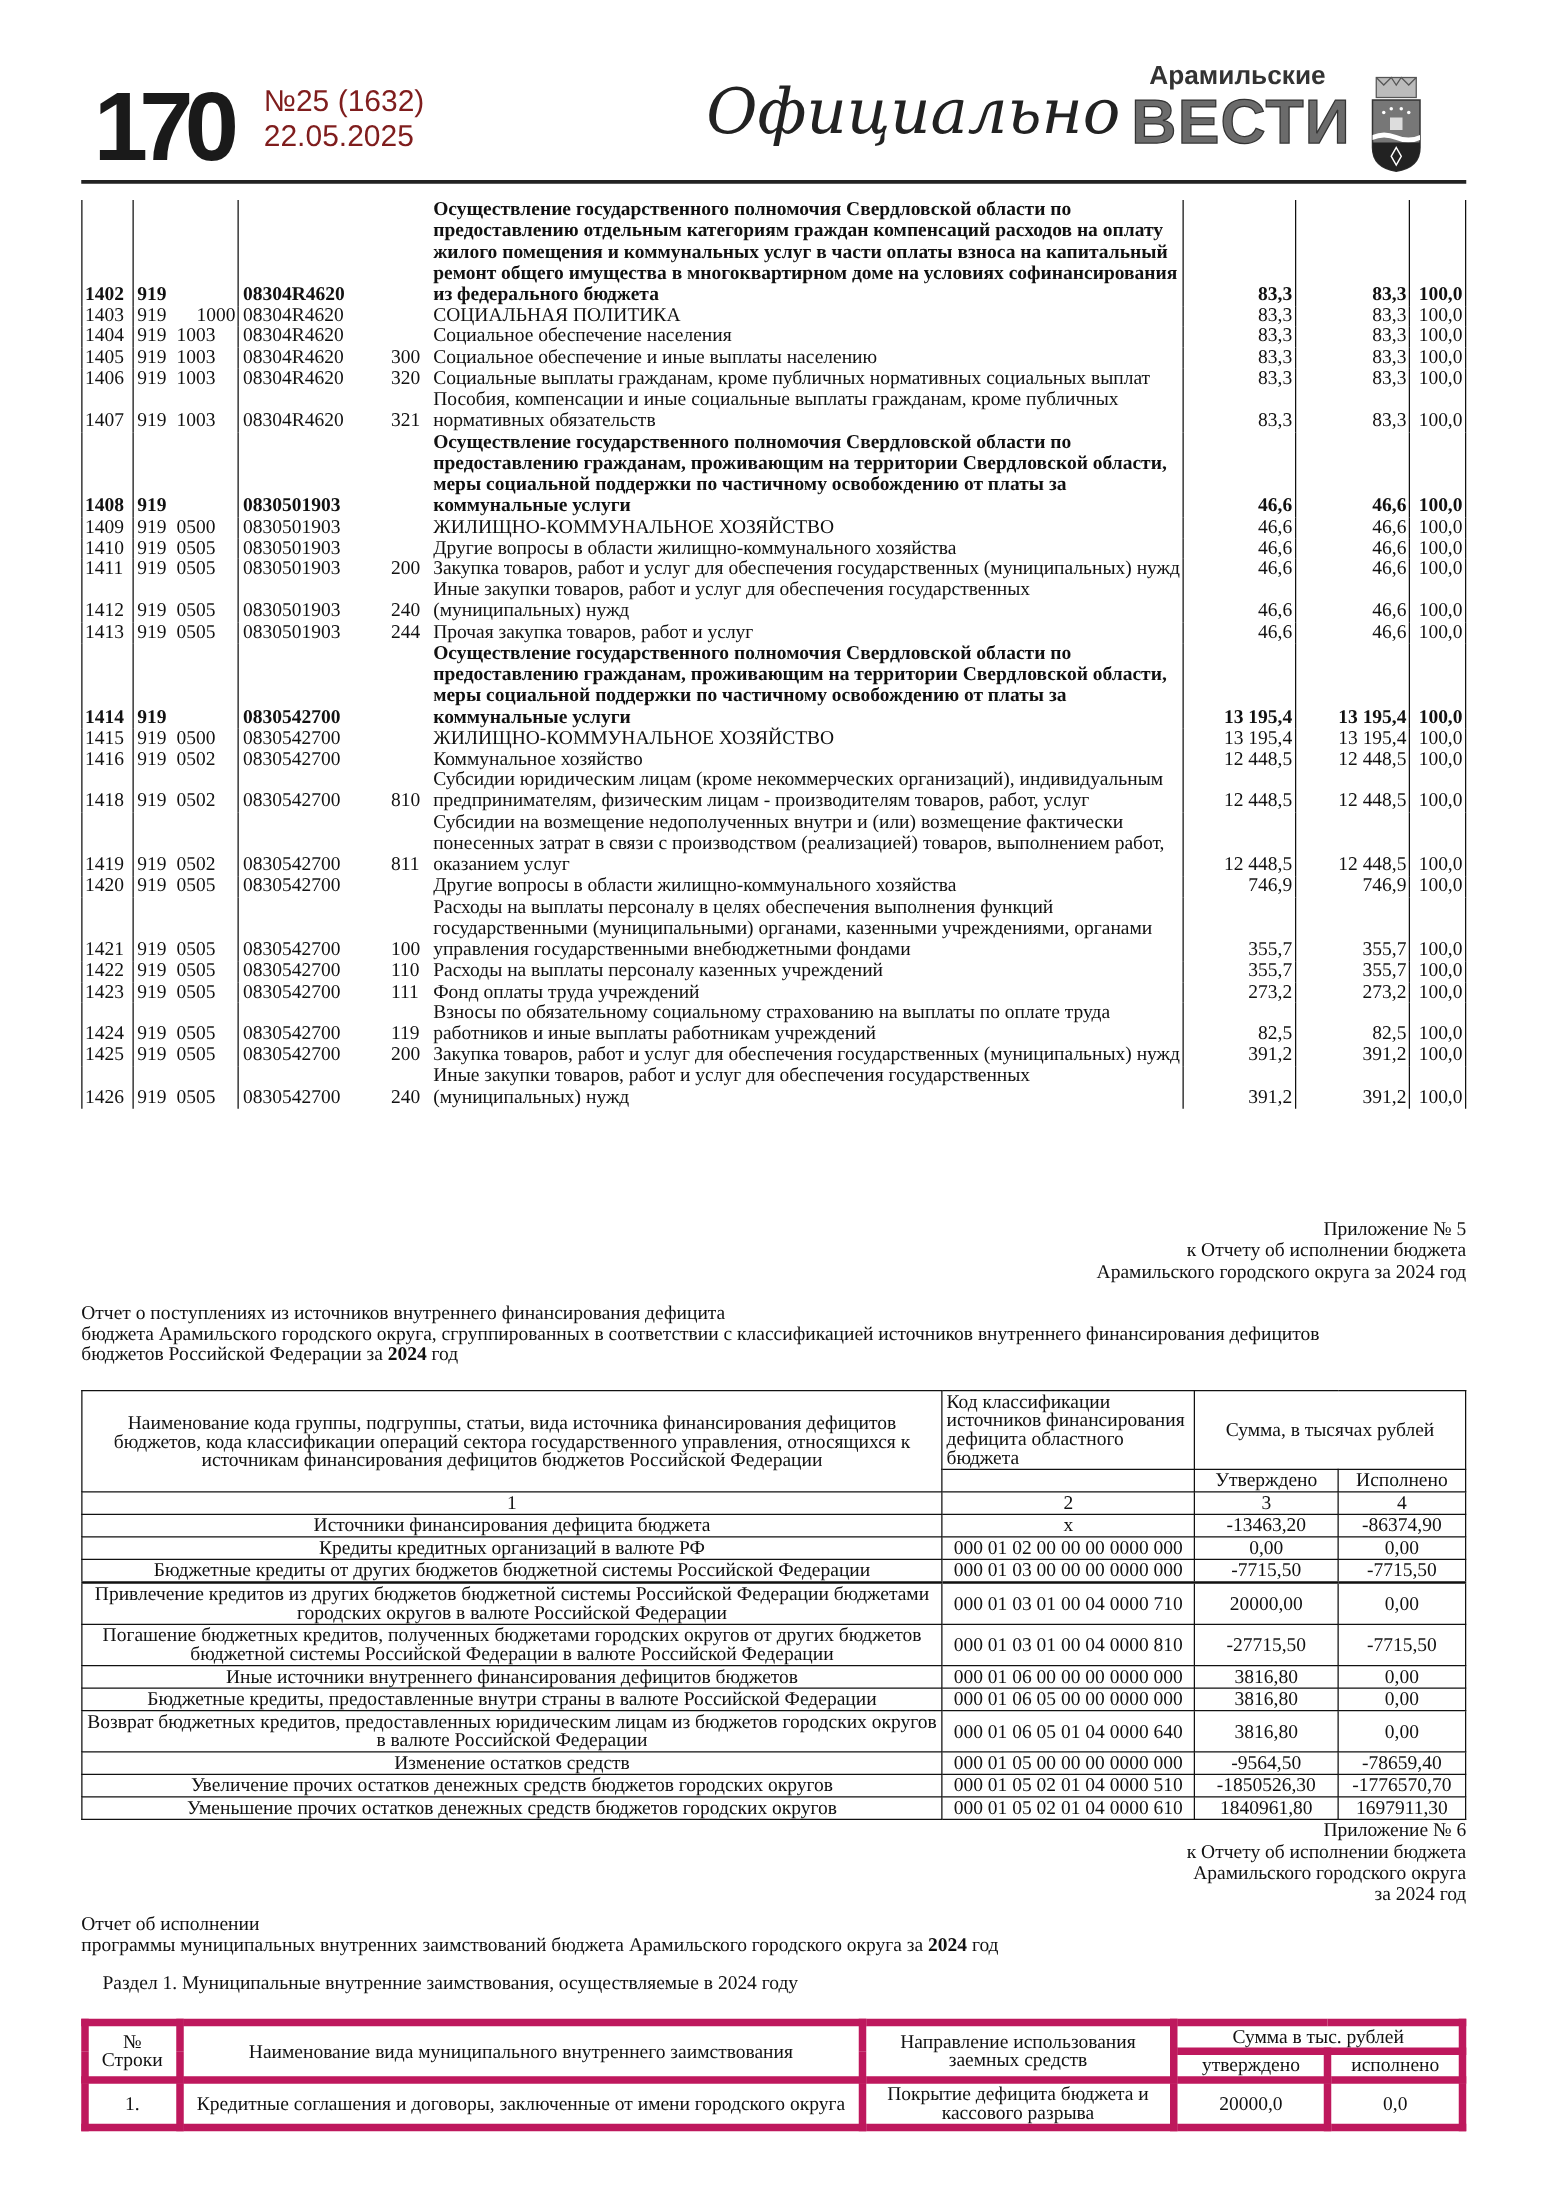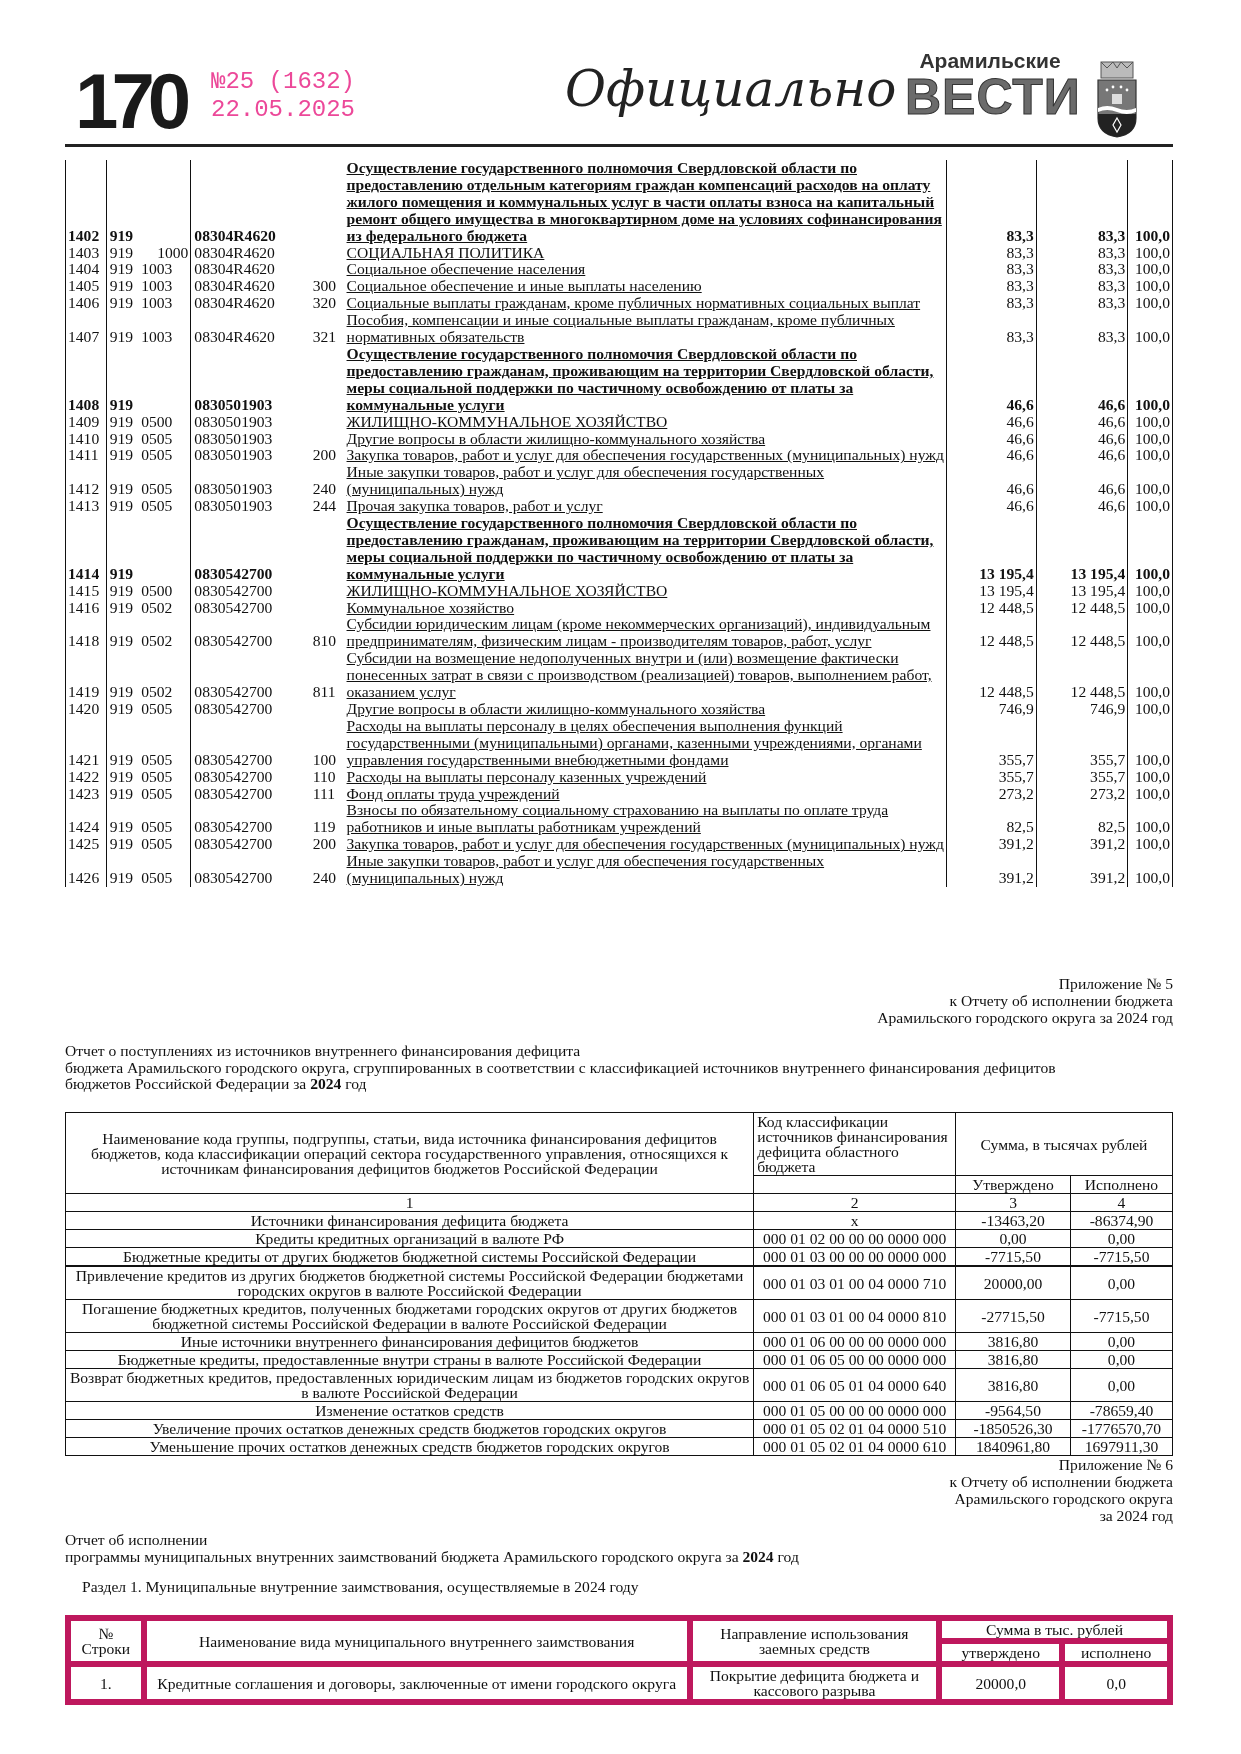--- a/index.html
+++ b/index.html
@@ -1,36 +1,36 @@
 <!DOCTYPE html>
 <html><head>
 <meta charset="utf-8">
 <style>
   html, body { margin: 0; padding: 0; background: #ffffff; }
   body { width: 1241px; height: 1754px; position: relative; overflow: hidden; color: #111; font-family: "Liberation Serif", serif; }
 
   
   .masthead { position: absolute; left: 65px; top: 40px; width: 1108px; height: 108px; }
   .page-num { position: absolute; left: 10px; top: 22px; font-family: "Liberation Sans", sans-serif; font-weight: bold; font-size: 78px; letter-spacing: -7px; line-height: 1; color: #1a1a1a; }
-  .issue { position: absolute; left: 146px; top: 28px; font-family: Liberation Mono, monospace; font-size: 24px; line-height: 28px; color: #ec4899; }
+  .issue { position: absolute; left: 146px; top: 28px; font-family: Liberation Sans, sans-serif; font-size: 24px; line-height: 28px; color: #7f1d1d; }
   .section-title { position: absolute; left: 500px; top: 24px; font-family: "DejaVu Serif", serif; font-style: italic; font-size: 50px; line-height: 1; color: #222; }
   .brand { position: absolute; left: 840px; top: 10px; width: 170px; text-align: center; font-family: "Liberation Sans", sans-serif; color: #555; }
   .brand-top { font-size: 21px; font-weight: bold; color: #333; line-height: 22px; }
   .brand-bottom { font-size: 50px; font-weight: bold; line-height: 50px; letter-spacing: 1px; color: #6b6b6b; -webkit-text-stroke: 1px #333; }
   .crest { position: absolute; left: 1030px; top: 20px; width: 44px; height: 78px; }
   .rule { position: absolute; left: 0; top: 104px; width: 1108px; height: 3px; background: #222; }
 
   
   .t1 { position: absolute; left: 65px; top: 160px; width: 1108px; border-collapse: collapse; font-size: 15.6px; line-height: 16.9px; }
   .t1 td { padding: 0 2px; vertical-align: bottom; white-space: nowrap; }
   .t1 .c-row { width: 36px; border-left: 1px solid #111; border-right: 1px solid #111; }
   .t1 .c-gr { width: 74px; border-right: 1px solid #111; padding-left: 3px; }
   .t1 .c-cs { width: 116px; padding-left: 3px; }
   .t1 .c-vr { width: 28px; text-align: left; }
-  .t1 .c-name { width: 620px; white-space: normal; padding-left: 4px; text-decoration: underline; }
+  .t1 .c-name { width: 620px; white-space: normal; padding-left: 4px; }
   .t1 .c-a { width: 86px; text-align: right; border-left: 1px solid #111; border-right: 1px solid #111; }
   .t1 .c-b { width: 88px; text-align: right; border-right: 1px solid #111; }
   .t1 .c-p { width: 40px; text-align: right; border-right: 1px solid #111; }
   .t1 tr.bold td { font-weight: bold; }
   .t1 tr.last td { border-bottom: 1px solid #111; }
 
   
   .appendix { position: absolute; right: 68px; text-align: right; font-size: 15.6px; line-height: 17px; }
   .report-title { position: absolute; left: 65px; width: 1108px; text-align: left; font-size: 15.6px; line-height: 16.5px; }
   .report-title b { font-weight: bold; }

